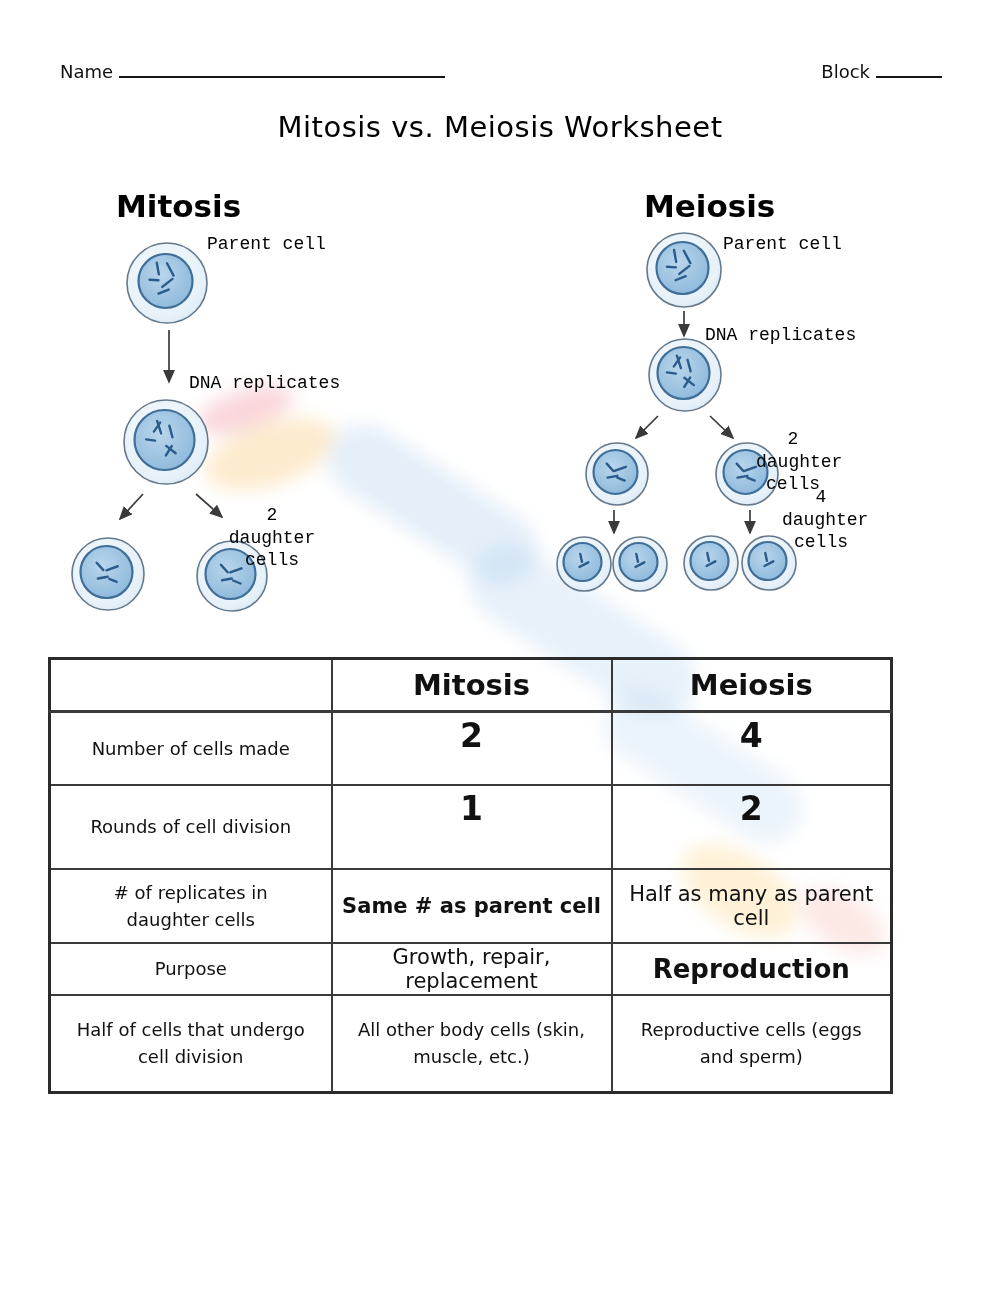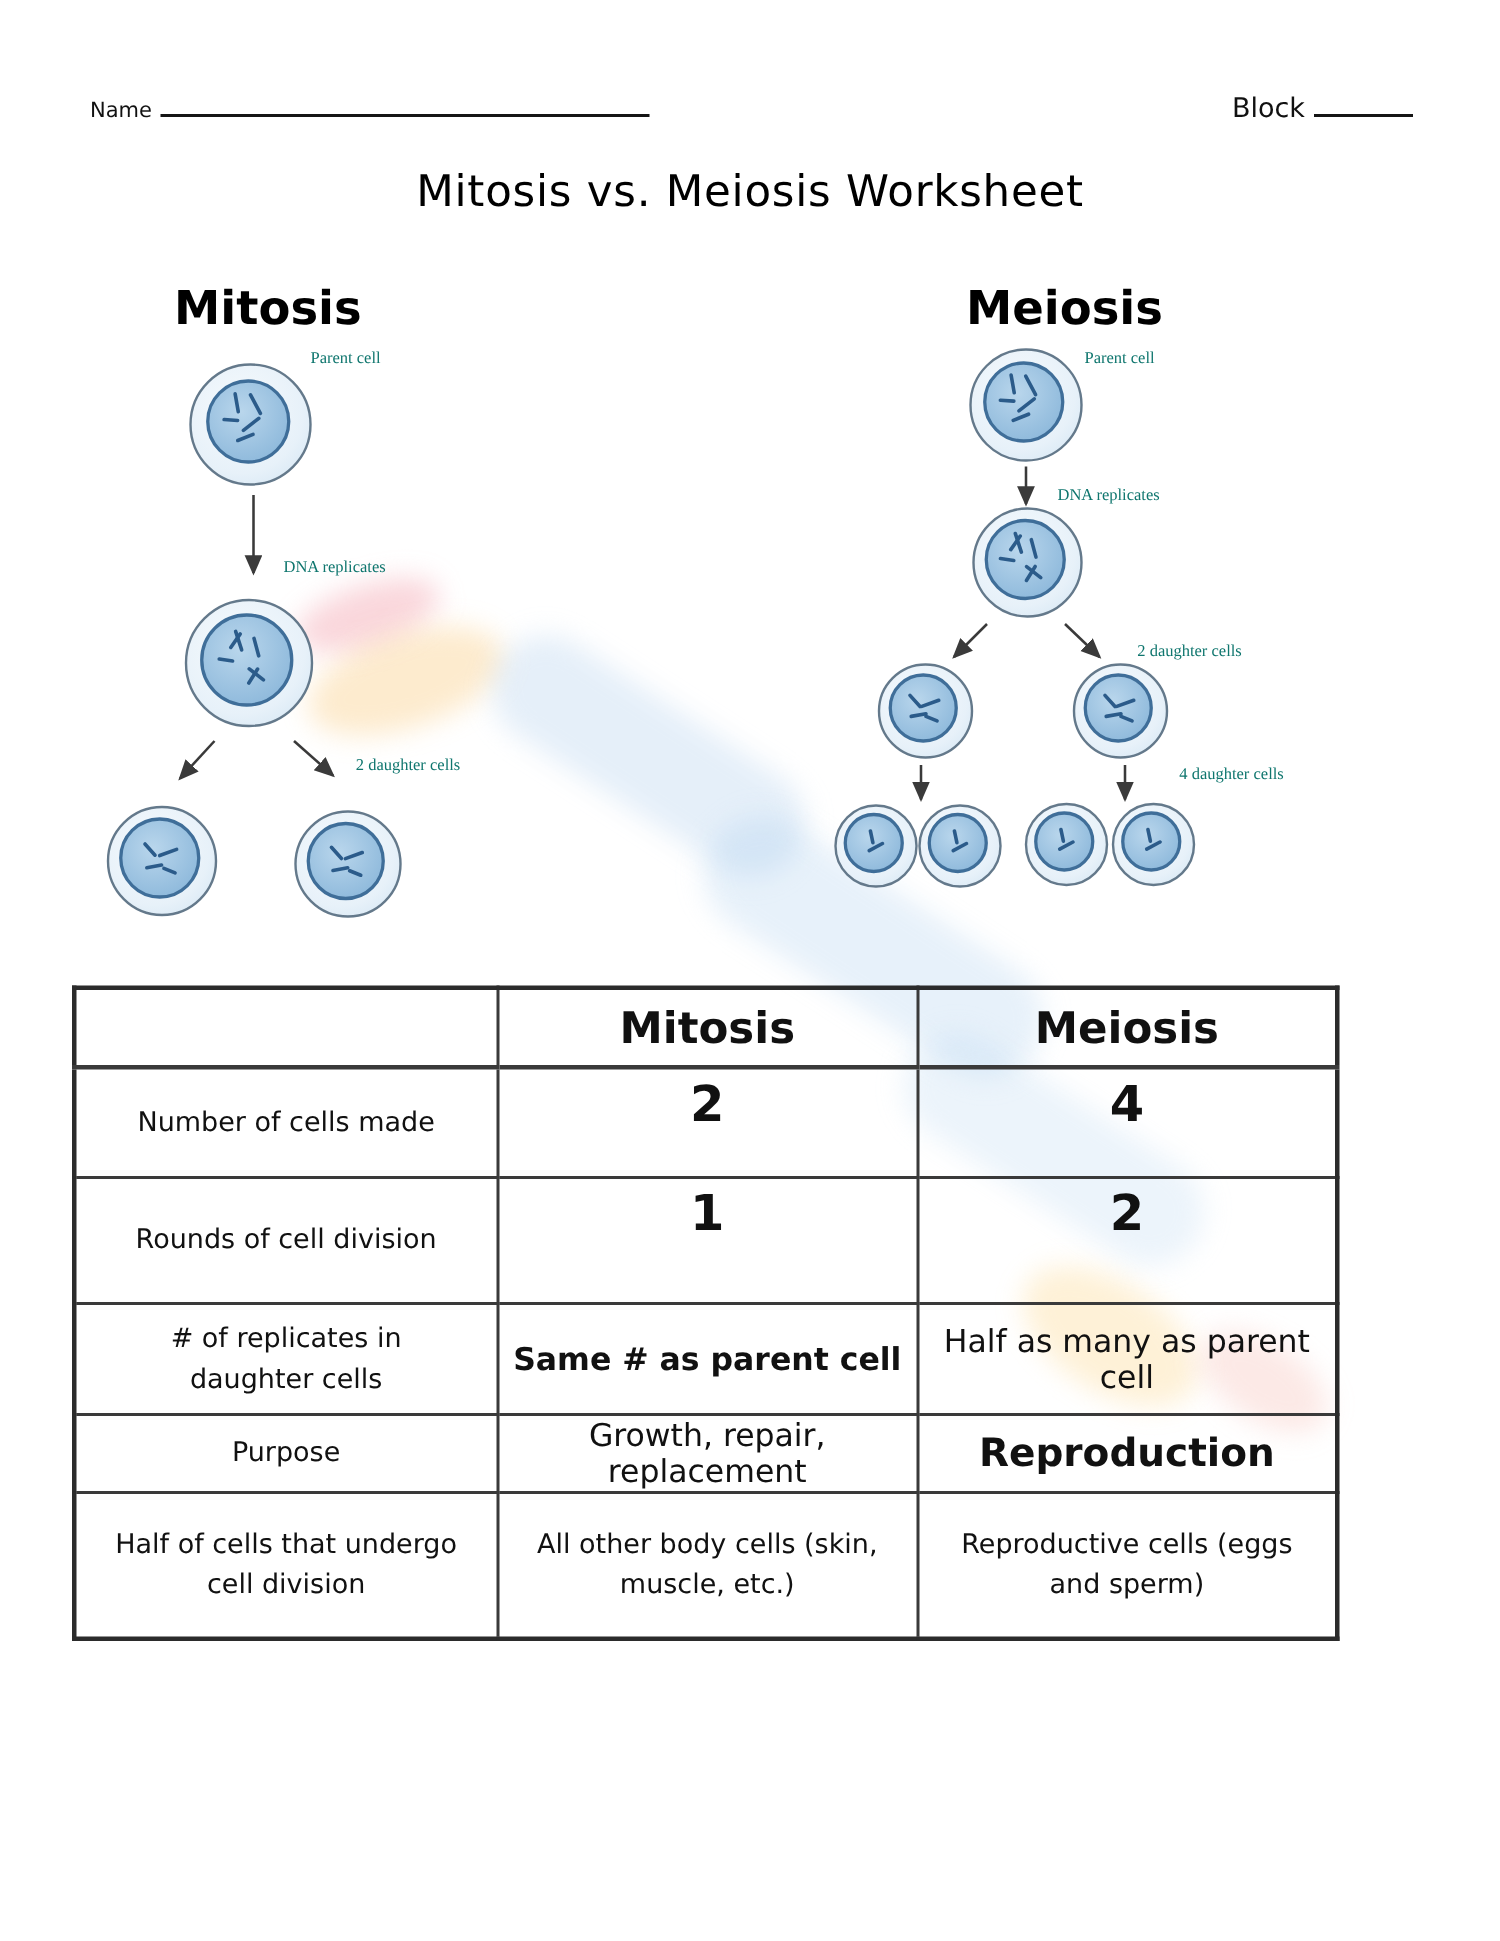--- a/index.html
+++ b/index.html
@@ -3,33 +3,33 @@
 <meta charset="utf-8">
 <style>
   html,body{margin:0;padding:0;background:#888;}
   .page{
     position:relative;width:1000px;height:1294px;background:#ffffff;
     font-family:"DejaVu Sans",sans-serif;color:#111;overflow:hidden;margin:0 auto;
   }
   
   .wm{position:absolute;border-radius:50%;filter:blur(9px);z-index:0;pointer-events:none;}
   
-  .name-row{position:absolute;top:60px;left:60px;font-size:14px;z-index:3;}
+  .name-row{position:absolute;top:60px;left:60px;font-size:18px;z-index:3;}
   .name-line{display:inline-block;width:326px;border-bottom:2.5px solid #151515;height:16px;margin-left:6px;}
   .block-row{position:absolute;top:60px;right:58px;font-size:18px;z-index:3;}
   .block-line{display:inline-block;width:66px;border-bottom:2.5px solid #151515;height:16px;margin-left:6px;}
   .title{
     position:absolute;top:110px;left:0;width:100%;text-align:center;
     font-size:29px;letter-spacing:.5px;color:#000;z-index:3;
   }
   
   .diagram-heading{position:absolute;font-size:31px;font-weight:bold;color:#000;z-index:3;}
   .dlabel{
-    position:absolute;font-family:Liberation Serif, serif;font-size:11px;
-    color:#0f766e;line-height:1.25;z-index:3;
+    position:absolute;font-family:Liberation Mono, monospace;font-size:18px;
+    color:#000000;line-height:1.25;z-index:3;
   }
   .dlabel.center{text-align:center;}
   
   .fig{position:absolute;left:0;top:0;z-index:2;}
   
   table.cmp{
     position:absolute;left:48px;top:657px;width:842px;z-index:2;
     border-collapse:collapse;table-layout:fixed;background:transparent;
   }
   table.cmp td,table.cmp th{border:2px solid #3a3a3a;text-align:center;overflow:hidden;}
@@ -69,21 +69,21 @@
 
   <div class="diagram-heading" style="left:116px;top:188px;">Mitosis</div>
   <div class="diagram-heading" style="left:644px;top:188px;">Meiosis</div>
 
   <div class="dlabel" style="left:207px;top:233px;">Parent cell</div>
   <div class="dlabel" style="left:189px;top:372px;">DNA replicates</div>
   <div class="dlabel center" style="left:228px;top:504px;width:88px;">2 daughter cells</div>
   <div class="dlabel" style="left:723px;top:233px;">Parent cell</div>
   <div class="dlabel" style="left:705px;top:324px;">DNA replicates</div>
   <div class="dlabel center" style="left:756px;top:428px;width:74px;">2 daughter cells</div>
-  <div class="dlabel center" style="left:782px;top:510px;width:78px;">4 daughter cells</div>
+  <div class="dlabel center" style="left:782px;top:486px;width:78px;">4 daughter cells</div>
 
   <svg class="fig" width="1000" height="1294" viewBox="0 0 1000 1294">
     <defs>
       <radialGradient id="outerGrad" cx="42%" cy="38%" r="75%">
         <stop offset="0%" stop-color="#f6fafd"></stop>
           <stop offset="70%" stop-color="#e7f1f9"></stop>
           <stop offset="100%" stop-color="#d6e7f4"></stop>
       </radialGradient>
       <radialGradient id="nucGrad" cx="42%" cy="38%" r="75%">
         <stop offset="0%" stop-color="#b9d6ec"></stop>

